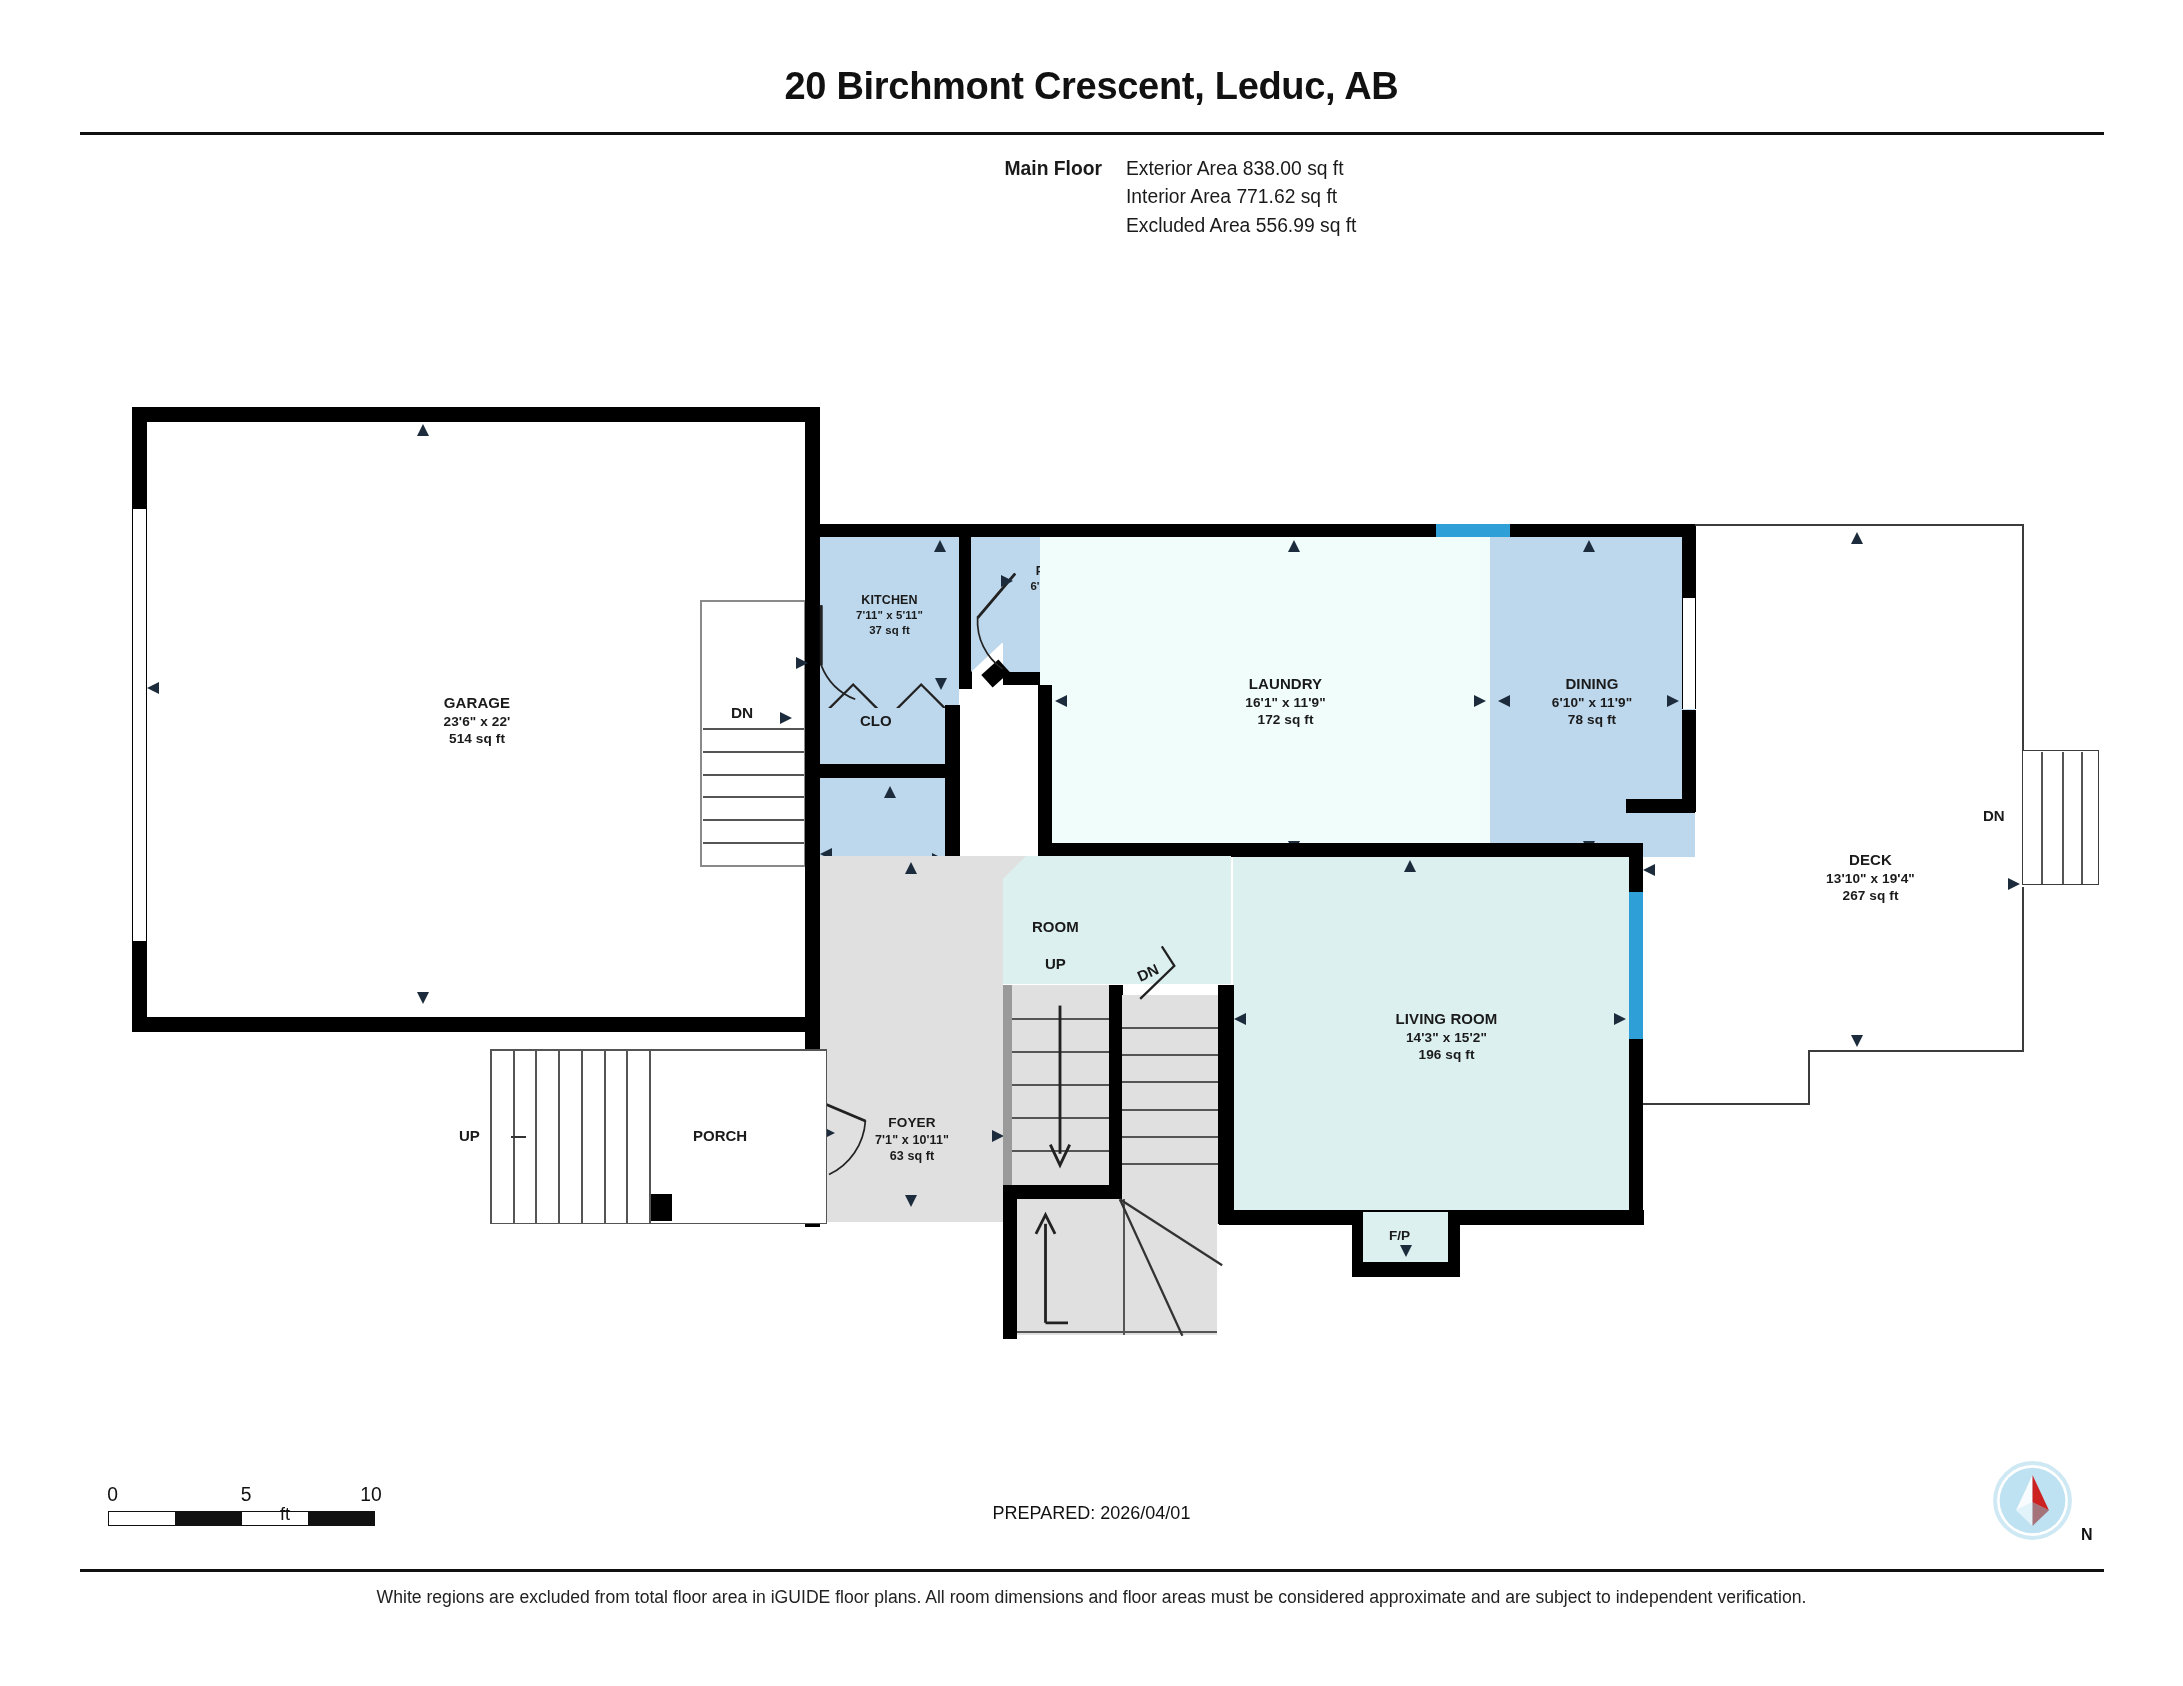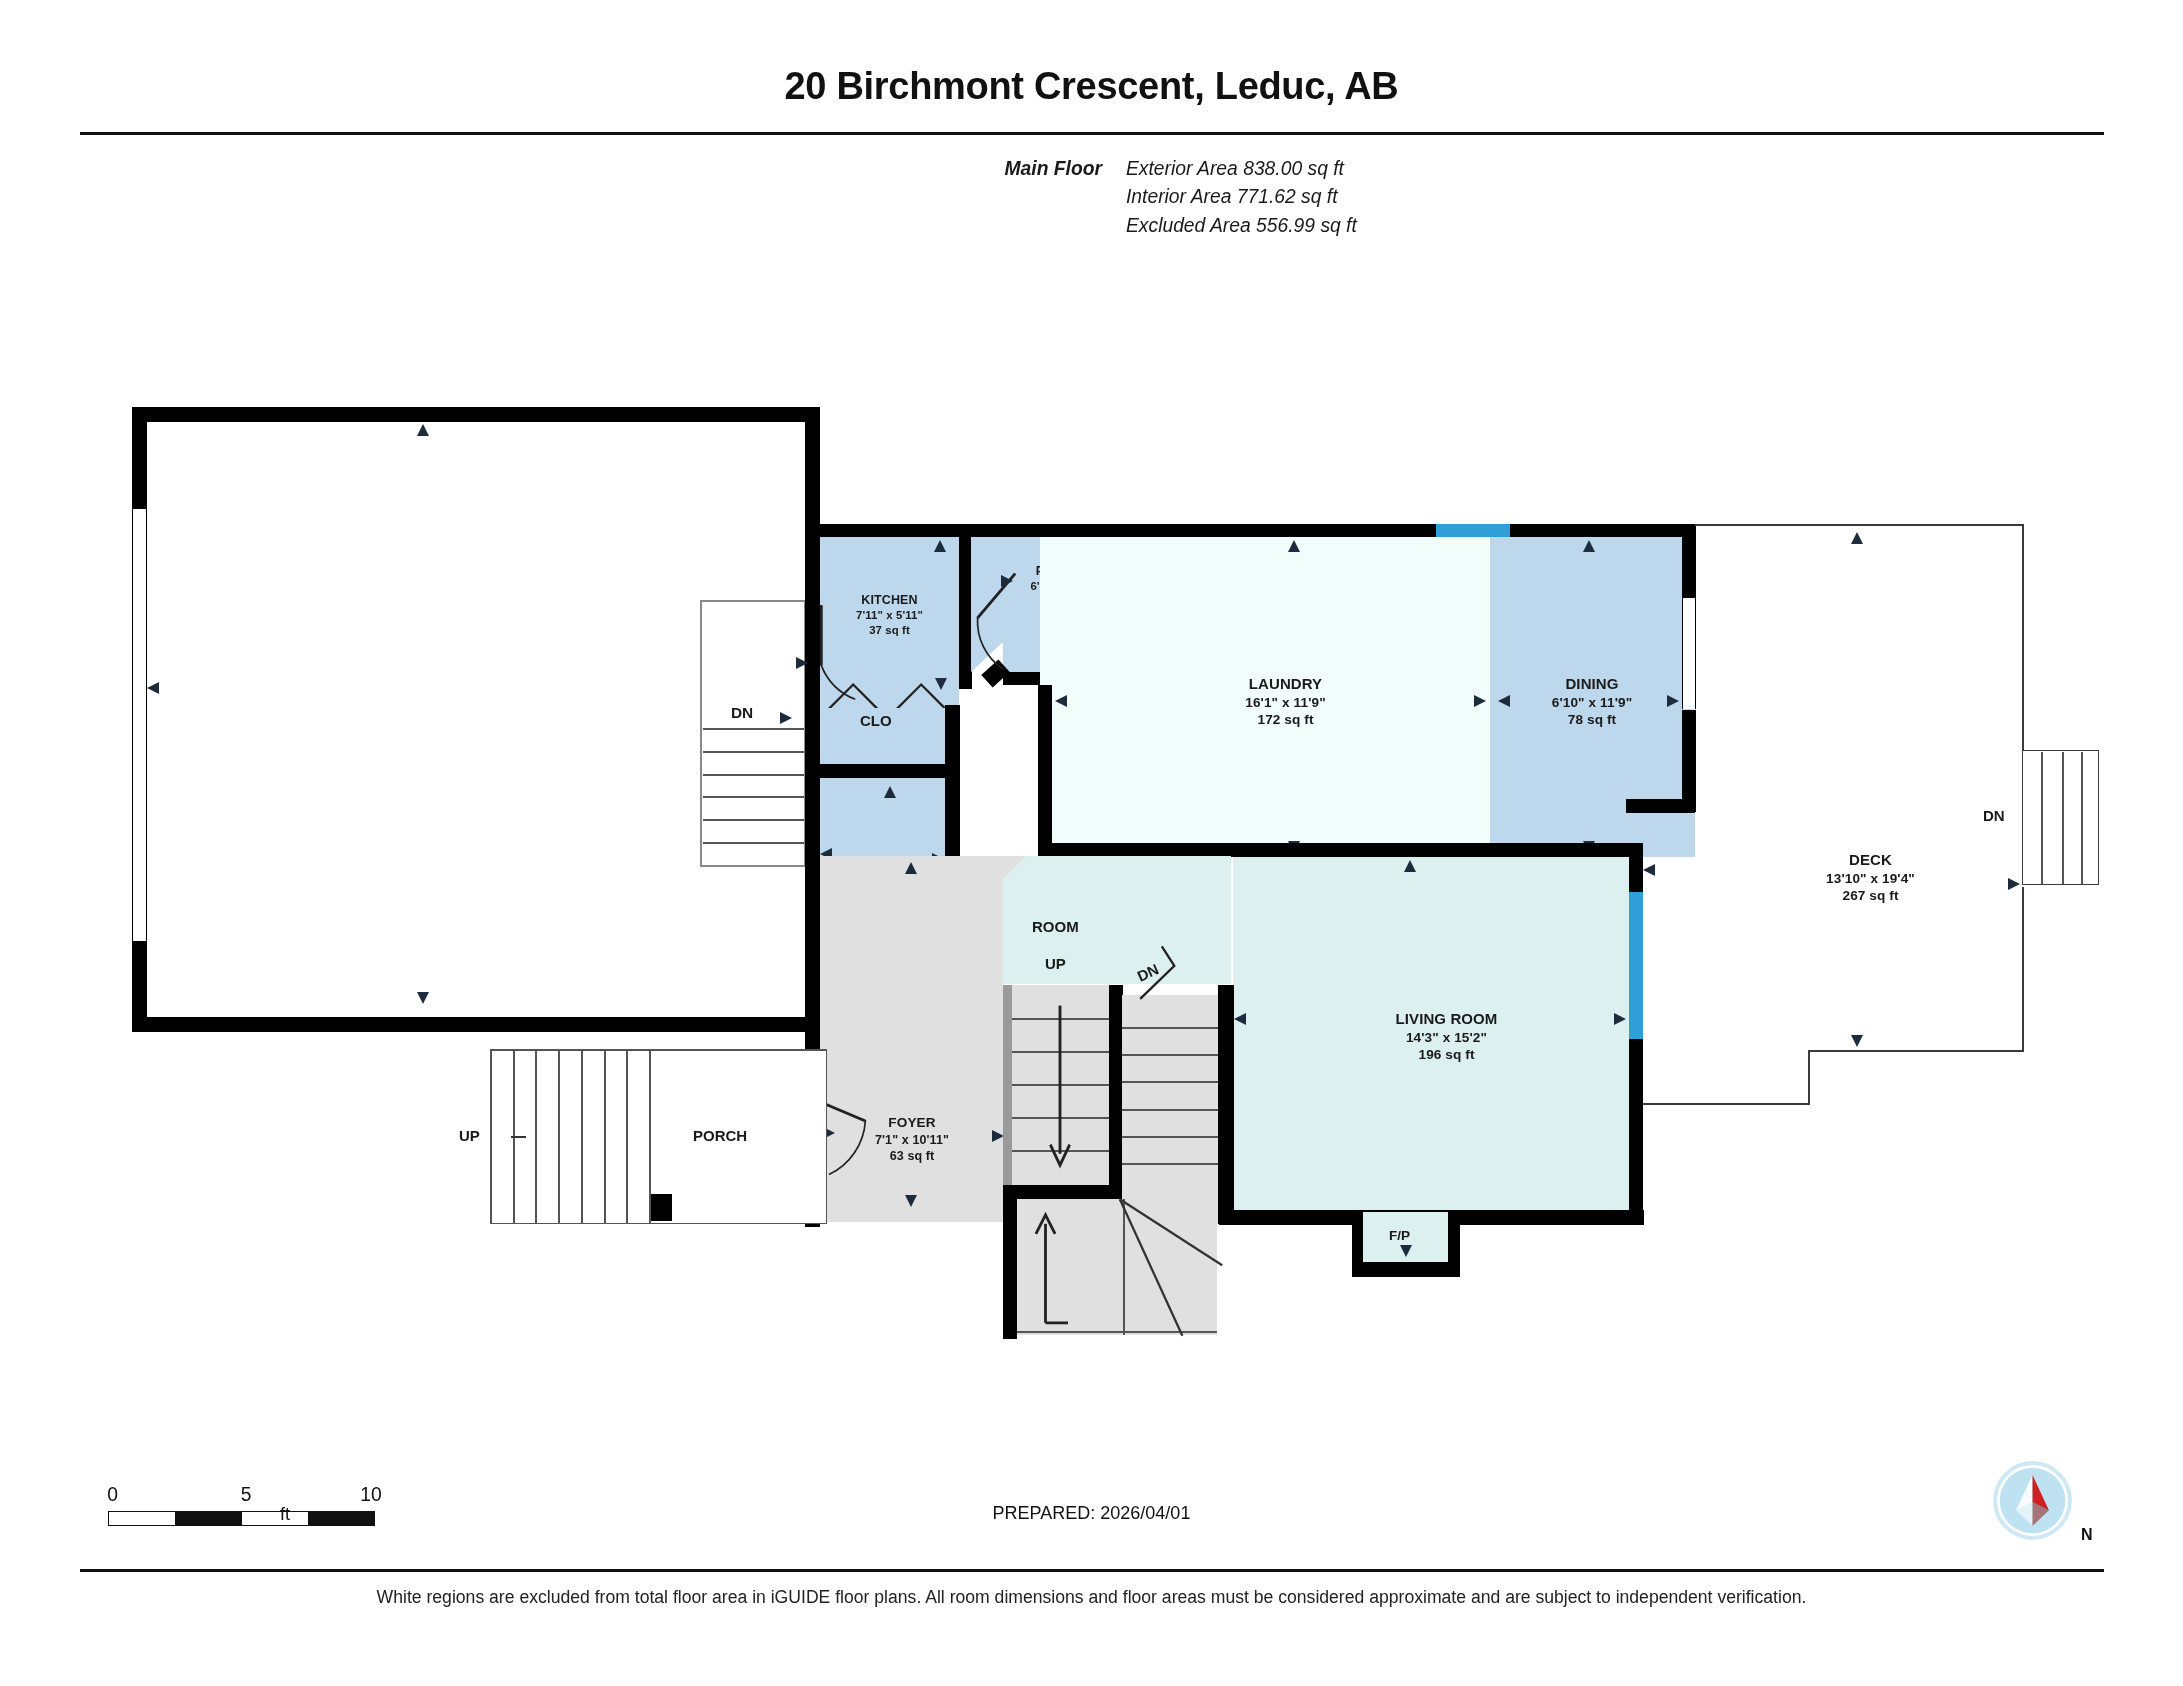--- a/index.html
+++ b/index.html
@@ -38,21 +38,21 @@
     background: #111;
   }
   #floor-summary {
     position: absolute;
     top: 155px;
     left: 992px;
     font-size: 19.3px;
     line-height: 1.47;
     white-space: nowrap;
   }
-  #floor-summary .fs-row { display: block; font-style: italic; }
+  #floor-summary .fs-row { display: block; }
   #floor-summary .fs-label {
     display: inline-block;
     width: 134px;
     font-weight: bold;
     text-align: right;
     padding-right: 24px;
     box-sizing: border-box;
   }
   #floor-summary .fs-val {
     display: inline-block;
@@ -234,20 +234,25 @@
 
 <div id="plan">
 
   <div class="abs wall" style="left:132px; top:407px; width:688px; height:15px;"></div>
   <div class="abs wall" style="left:132px; top:407px; width:15px; height:102px;"></div>
   <div class="abs window-v" style="left:132px; top:509px; width:15px; height:432px;"></div>
   <div class="abs wall" style="left:132px; top:941px; width:15px; height:91px;"></div>
   <div class="abs wall" style="left:132px; top:1017px; width:688px; height:15px;"></div>
   <div class="abs wall" style="left:805px; top:407px; width:15px; height:625px;"></div>
 
+  <div class="room-label" style="left:318px; top:693px; width:318px;">
+    <span class="nm">GARAGE</span>
+    <span class="dim">23'6" x 22'</span>
+    <span class="area">514 sq ft</span>
+  </div>
   <div class="arrow up" style="left:417px; top:424px;"></div>
   <div class="arrow down" style="left:417px; top:992px;"></div>
   <div class="arrow left" style="left:147px; top:682px;"></div>
 
   <div class="abs" style="left:700px; top:600px; width:106px; height:267px; border:2.3px solid #8a8a8a; background:#ffffff;"></div>
   <div class="stairs" style="left:703px; top:602px; width:101px; height:263px;">
     <div class="tread" style="left:0; top:126px; width:101px; height:1.7px;"></div>
     <div class="tread" style="left:0; top:149px; width:101px; height:1.7px;"></div>
     <div class="tread" style="left:0; top:172px; width:101px; height:1.7px;"></div>
     <div class="tread" style="left:0; top:194px; width:101px; height:1.7px;"></div>

